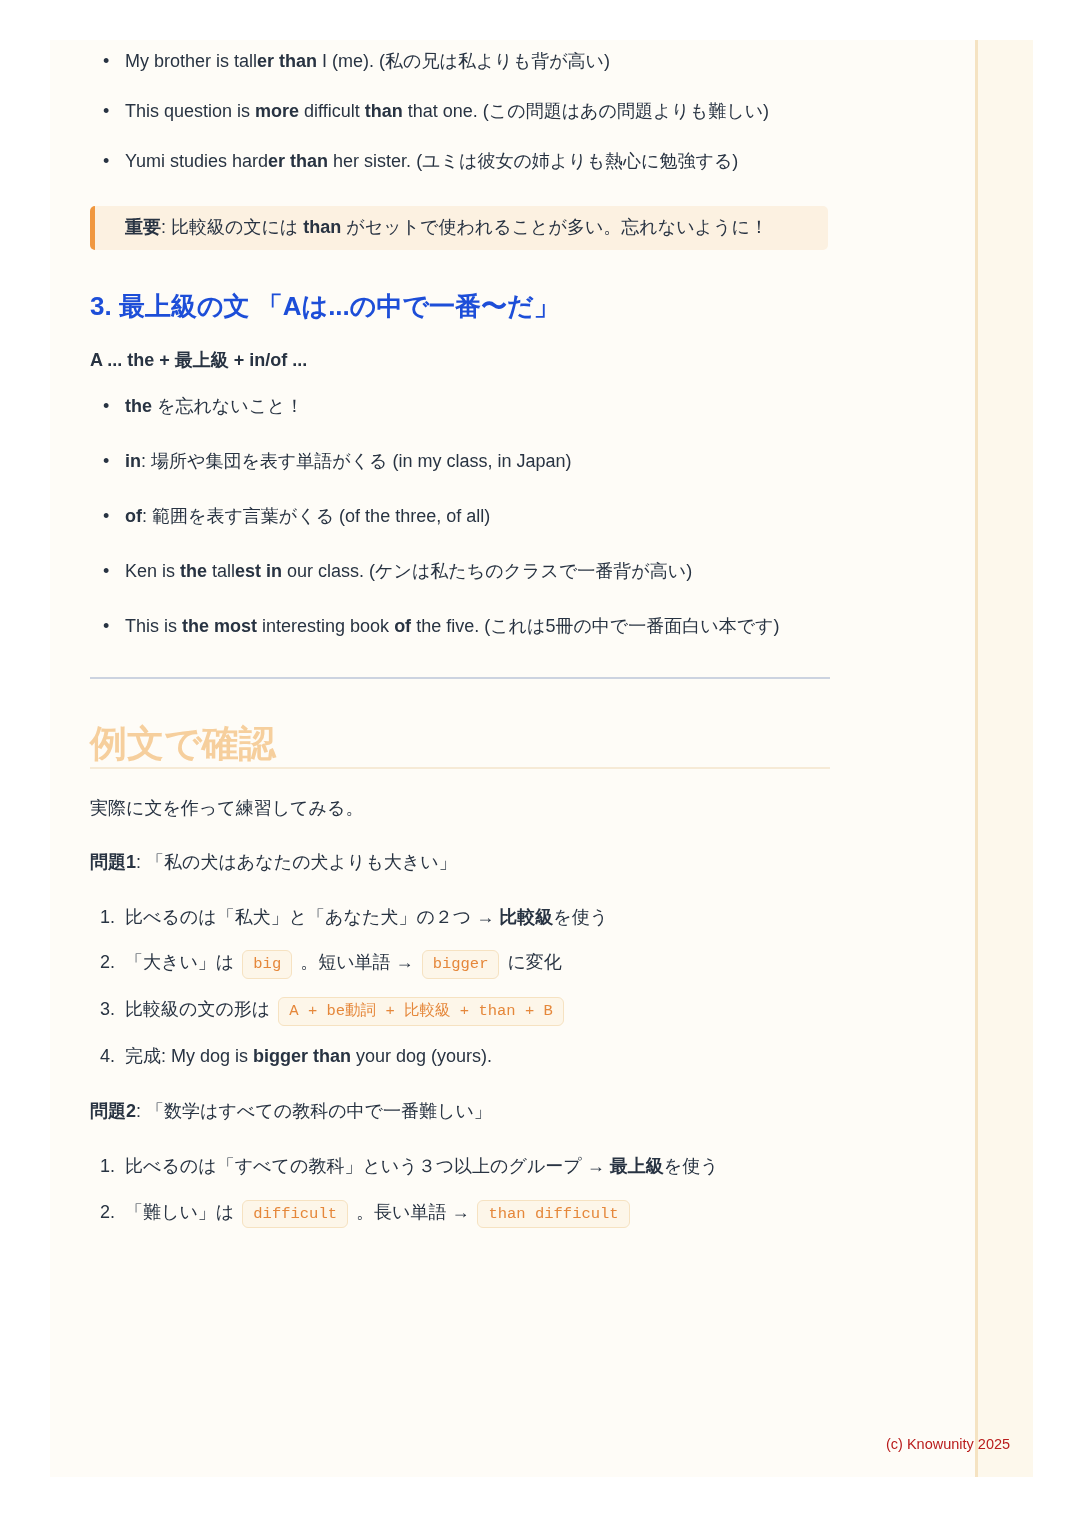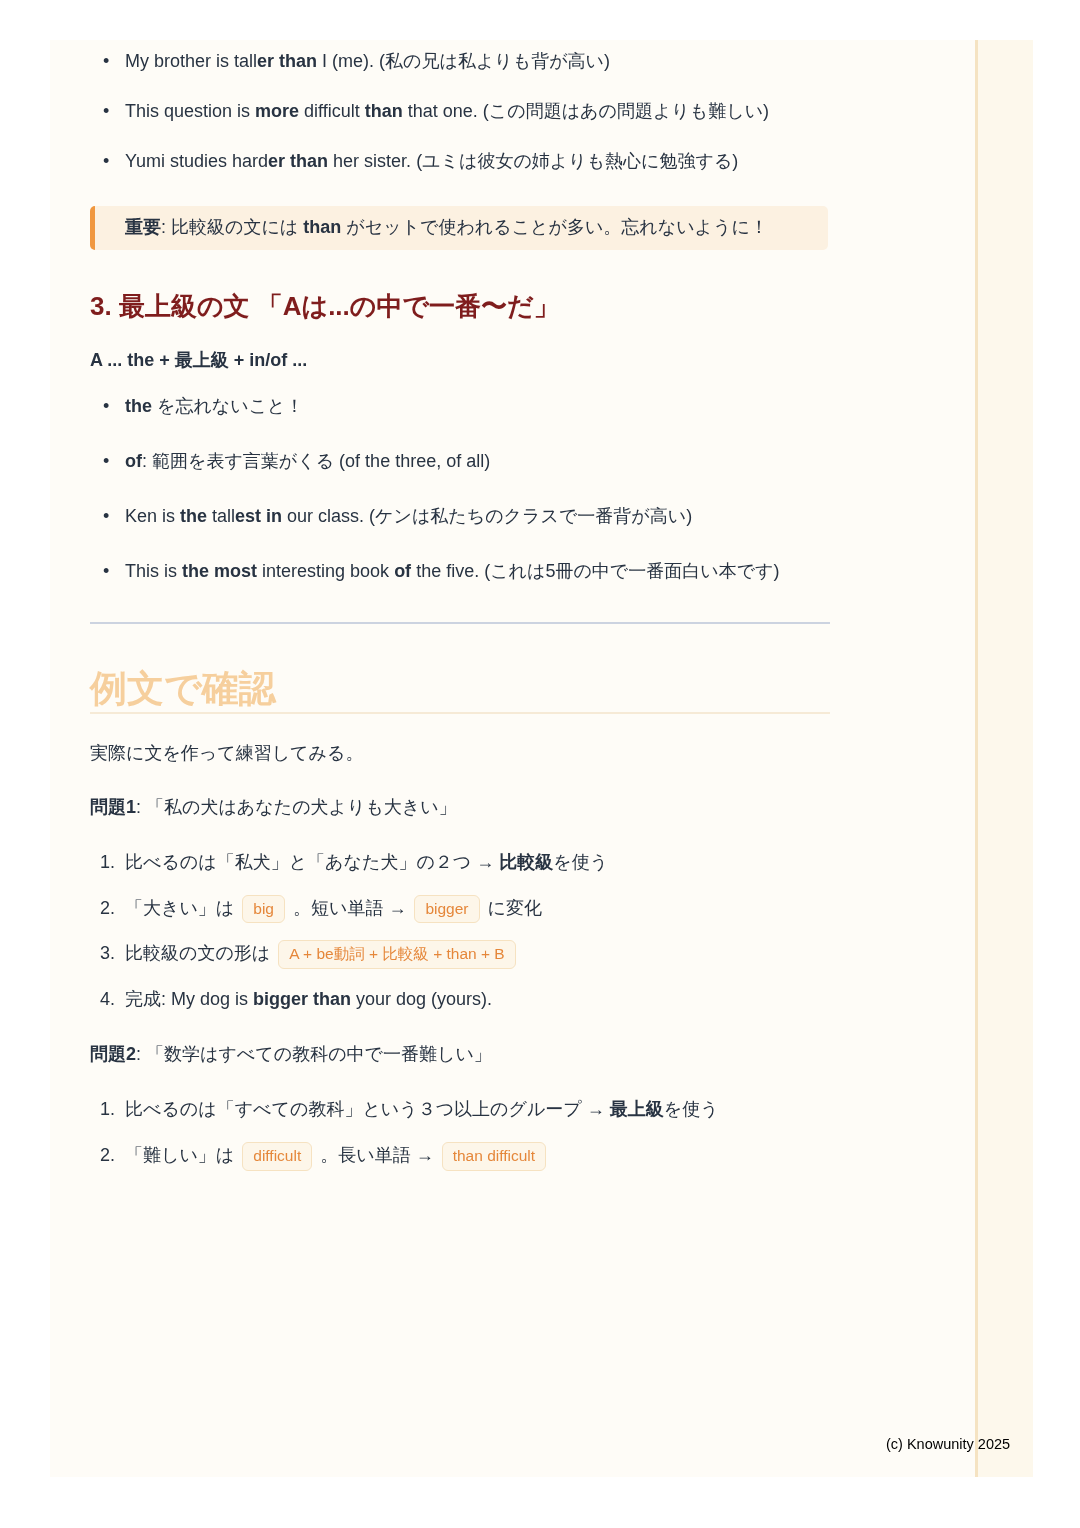--- a/index.html
+++ b/index.html
@@ -52,21 +52,21 @@
     border-left: 5px solid #f0973f;
     border-radius: 5px;
     padding: 8px 30px;
     width: 673px;
   }
 
   .section-heading {
     margin: 40px 0 0 0;
     font-size: 26px;
     font-weight: 700;
-    color: #7f1d1d;
+    color: #1d4ed8;
     line-height: 1.3;
   }
   .formula {
     margin-top: 24px;
     font-weight: 700;
   }
 
   hr.divider {
     margin: 36px 0 0 0;
     border: none;
@@ -100,37 +100,37 @@
     margin-bottom: 16px;
     line-height: 1.65;
   }
   ol.step-list li::before {
     content: counter(step) ".";
     position: absolute;
     left: 10px; top: 0;
   }
 
   code.chip {
-    font-family: Liberation Sans, sans-serif;
+    font-family: Liberation Mono, monospace;
     font-size: 15.5px;
     color: #e5873a;
     background: #fdf6e9;
     border: 1px solid #f6e2c1;
     border-radius: 6px;
     padding: 3px 10px;
     margin: 0 3px;
     display: inline-block;
     line-height: 1.35;
   }
 
   .watermark {
     position: absolute;
     left: 886px; top: 1436px;
     font-size: 14.5px;
-    color: #000000;
+    color: #b91c1c;
   }
 </style>
 </head>
 <body>
 
 <div class="page-card">
   <div class="margin-strip"></div>
 
   <div class="content">
 
@@ -141,20 +141,21 @@
     </ul>
 
     <div class="callout"><span class="b">重要</span><span>: 比較級の文には </span><span class="b">than</span><span> がセットで使われることが多い。忘れないように！</span></div>
 
     <h2 class="section-heading">3. 最上級の文 「Aは...の中で一番〜だ」</h2>
 
     <p class="formula">A ... the + 最上級 + in/of ...</p>
 
     <ul class="dot-list sup">
       <li><span class="b">the</span><span> を忘れないこと！</span></li>
+      <li><span class="b">in</span><span>: 場所や集団を表す単語がくる (in my class, in Japan)</span></li>
       <li><span class="b">of</span><span>: 範囲を表す言葉がくる (of the three, of all)</span></li>
       <li><span>Ken is </span><span class="b">the</span><span> tall</span><span class="b">est in</span><span> our class. (ケンは私たちのクラスで一番背が高い)</span></li>
       <li><span>This is </span><span class="b">the most</span><span> interesting book </span><span class="b">of</span><span> the five. (これは5冊の中で一番面白い本です)</span></li>
     </ul>
 
     <hr class="divider">
 
     <h1 class="big-heading">例文で確認</h1>
 
     <p class="examples-intro">実際に文を作って練習してみる。</p>

